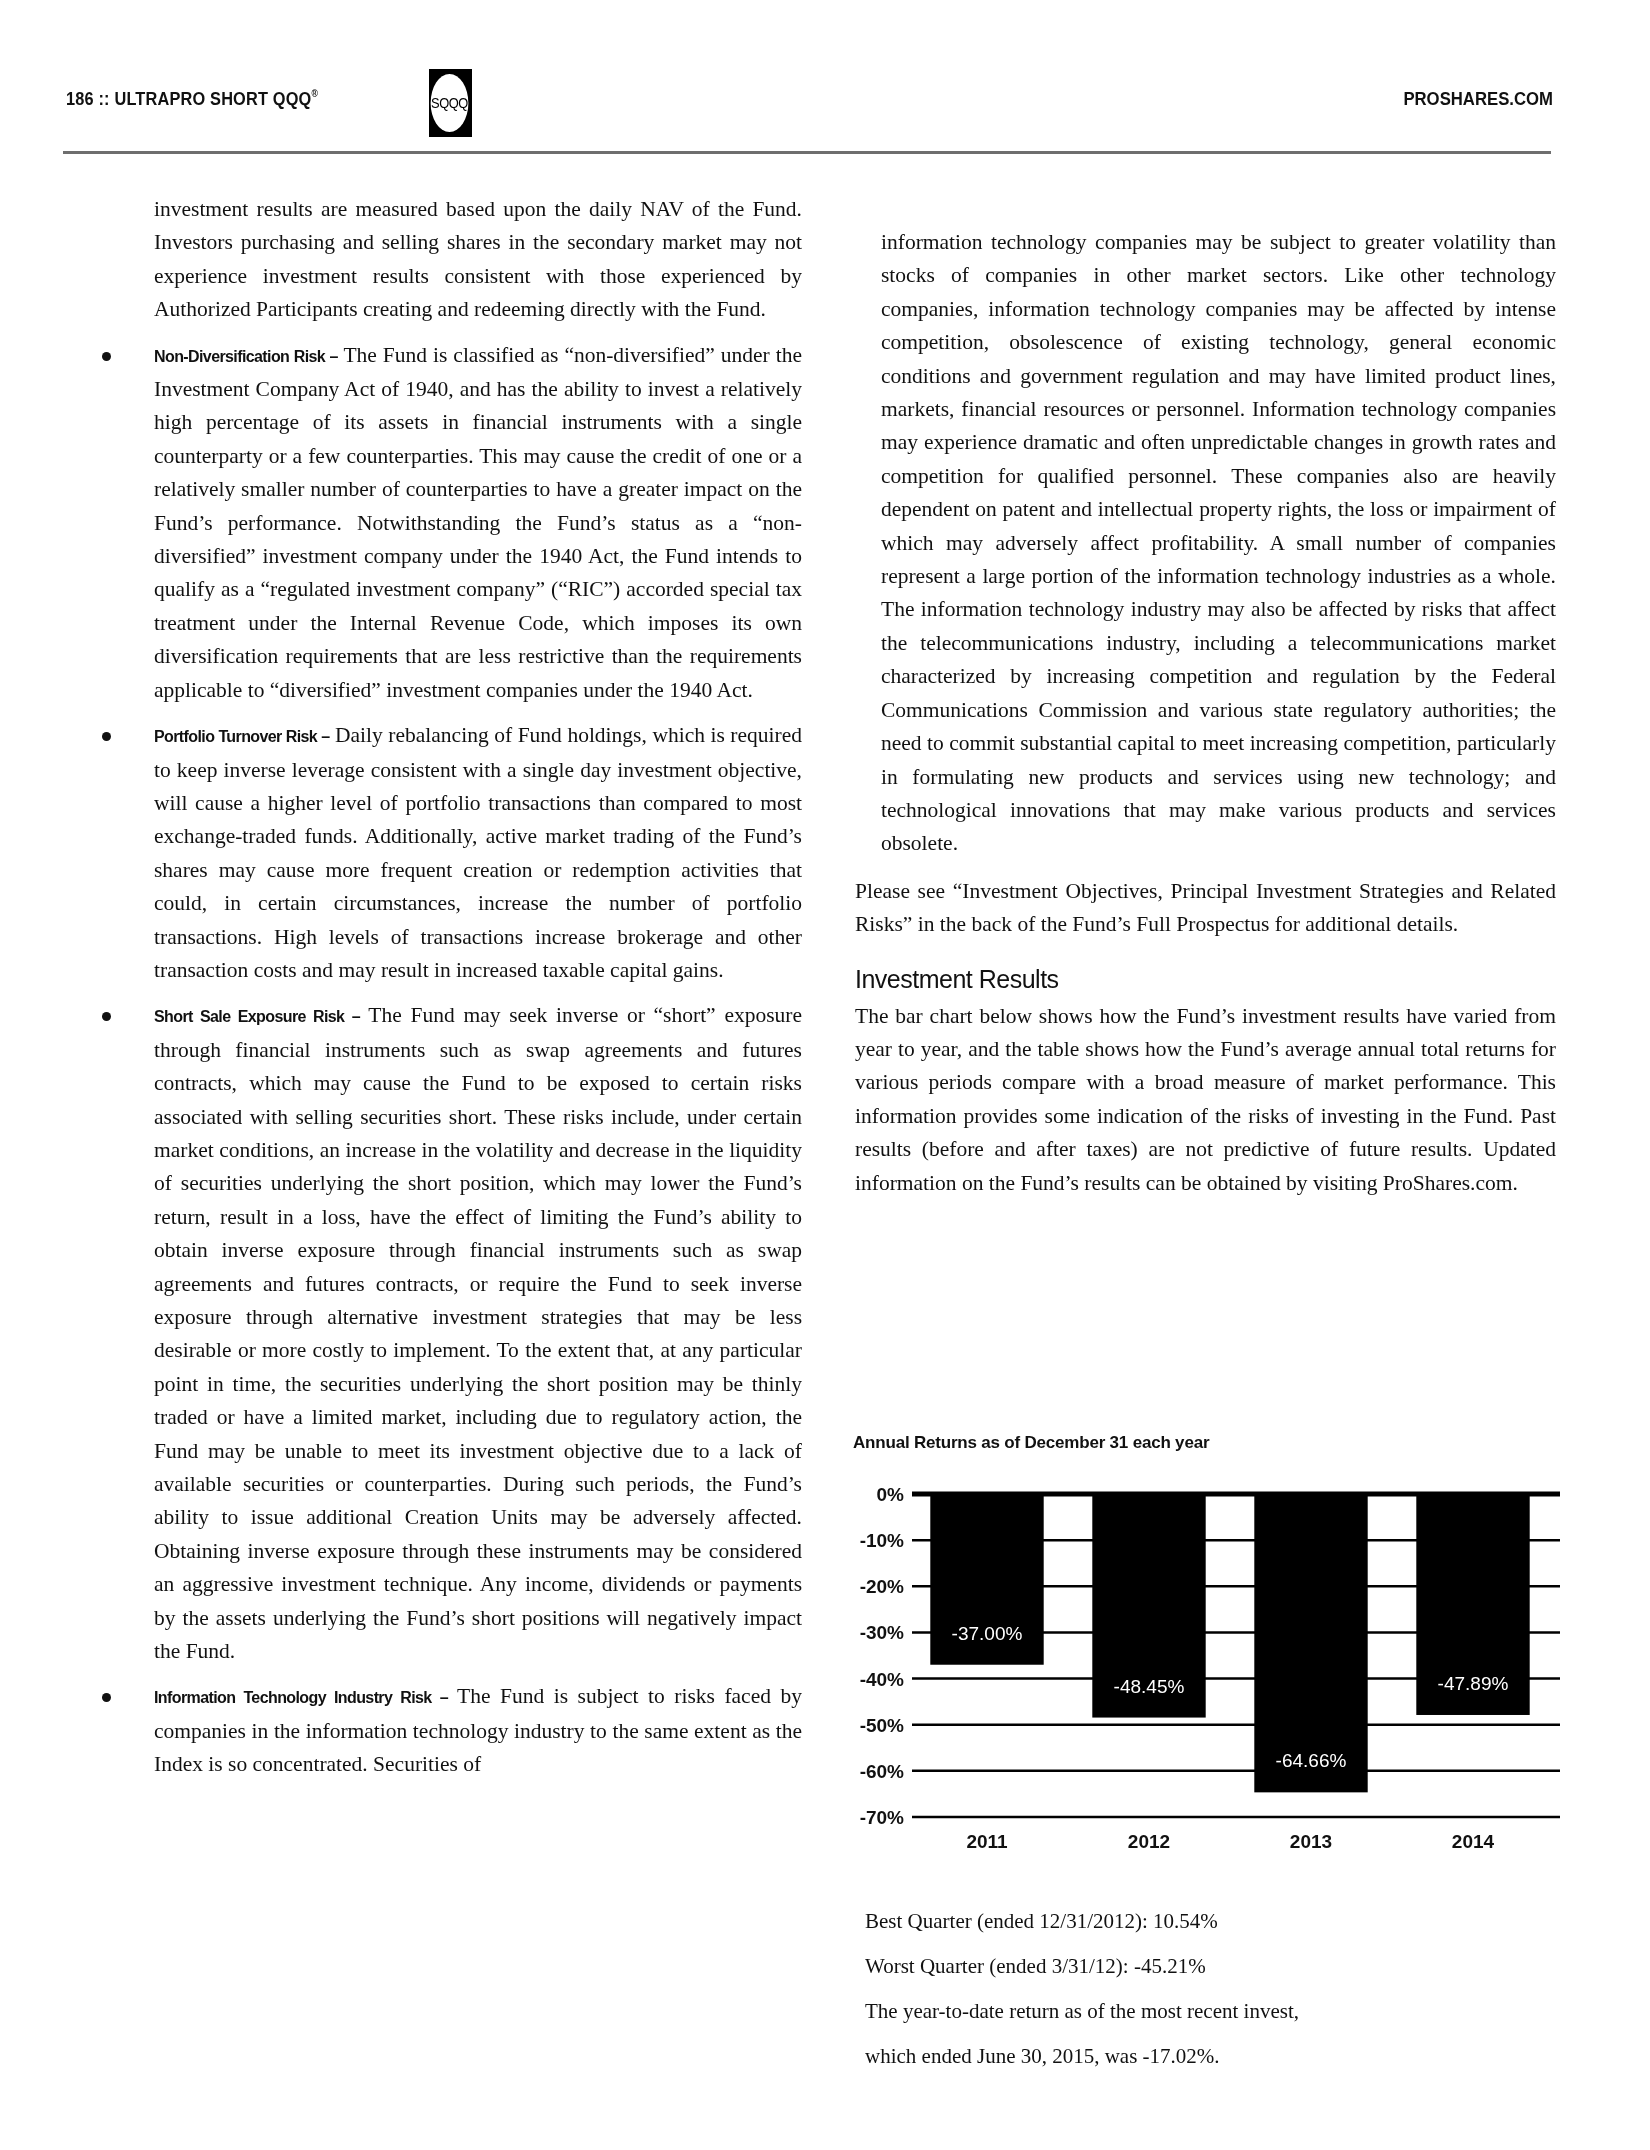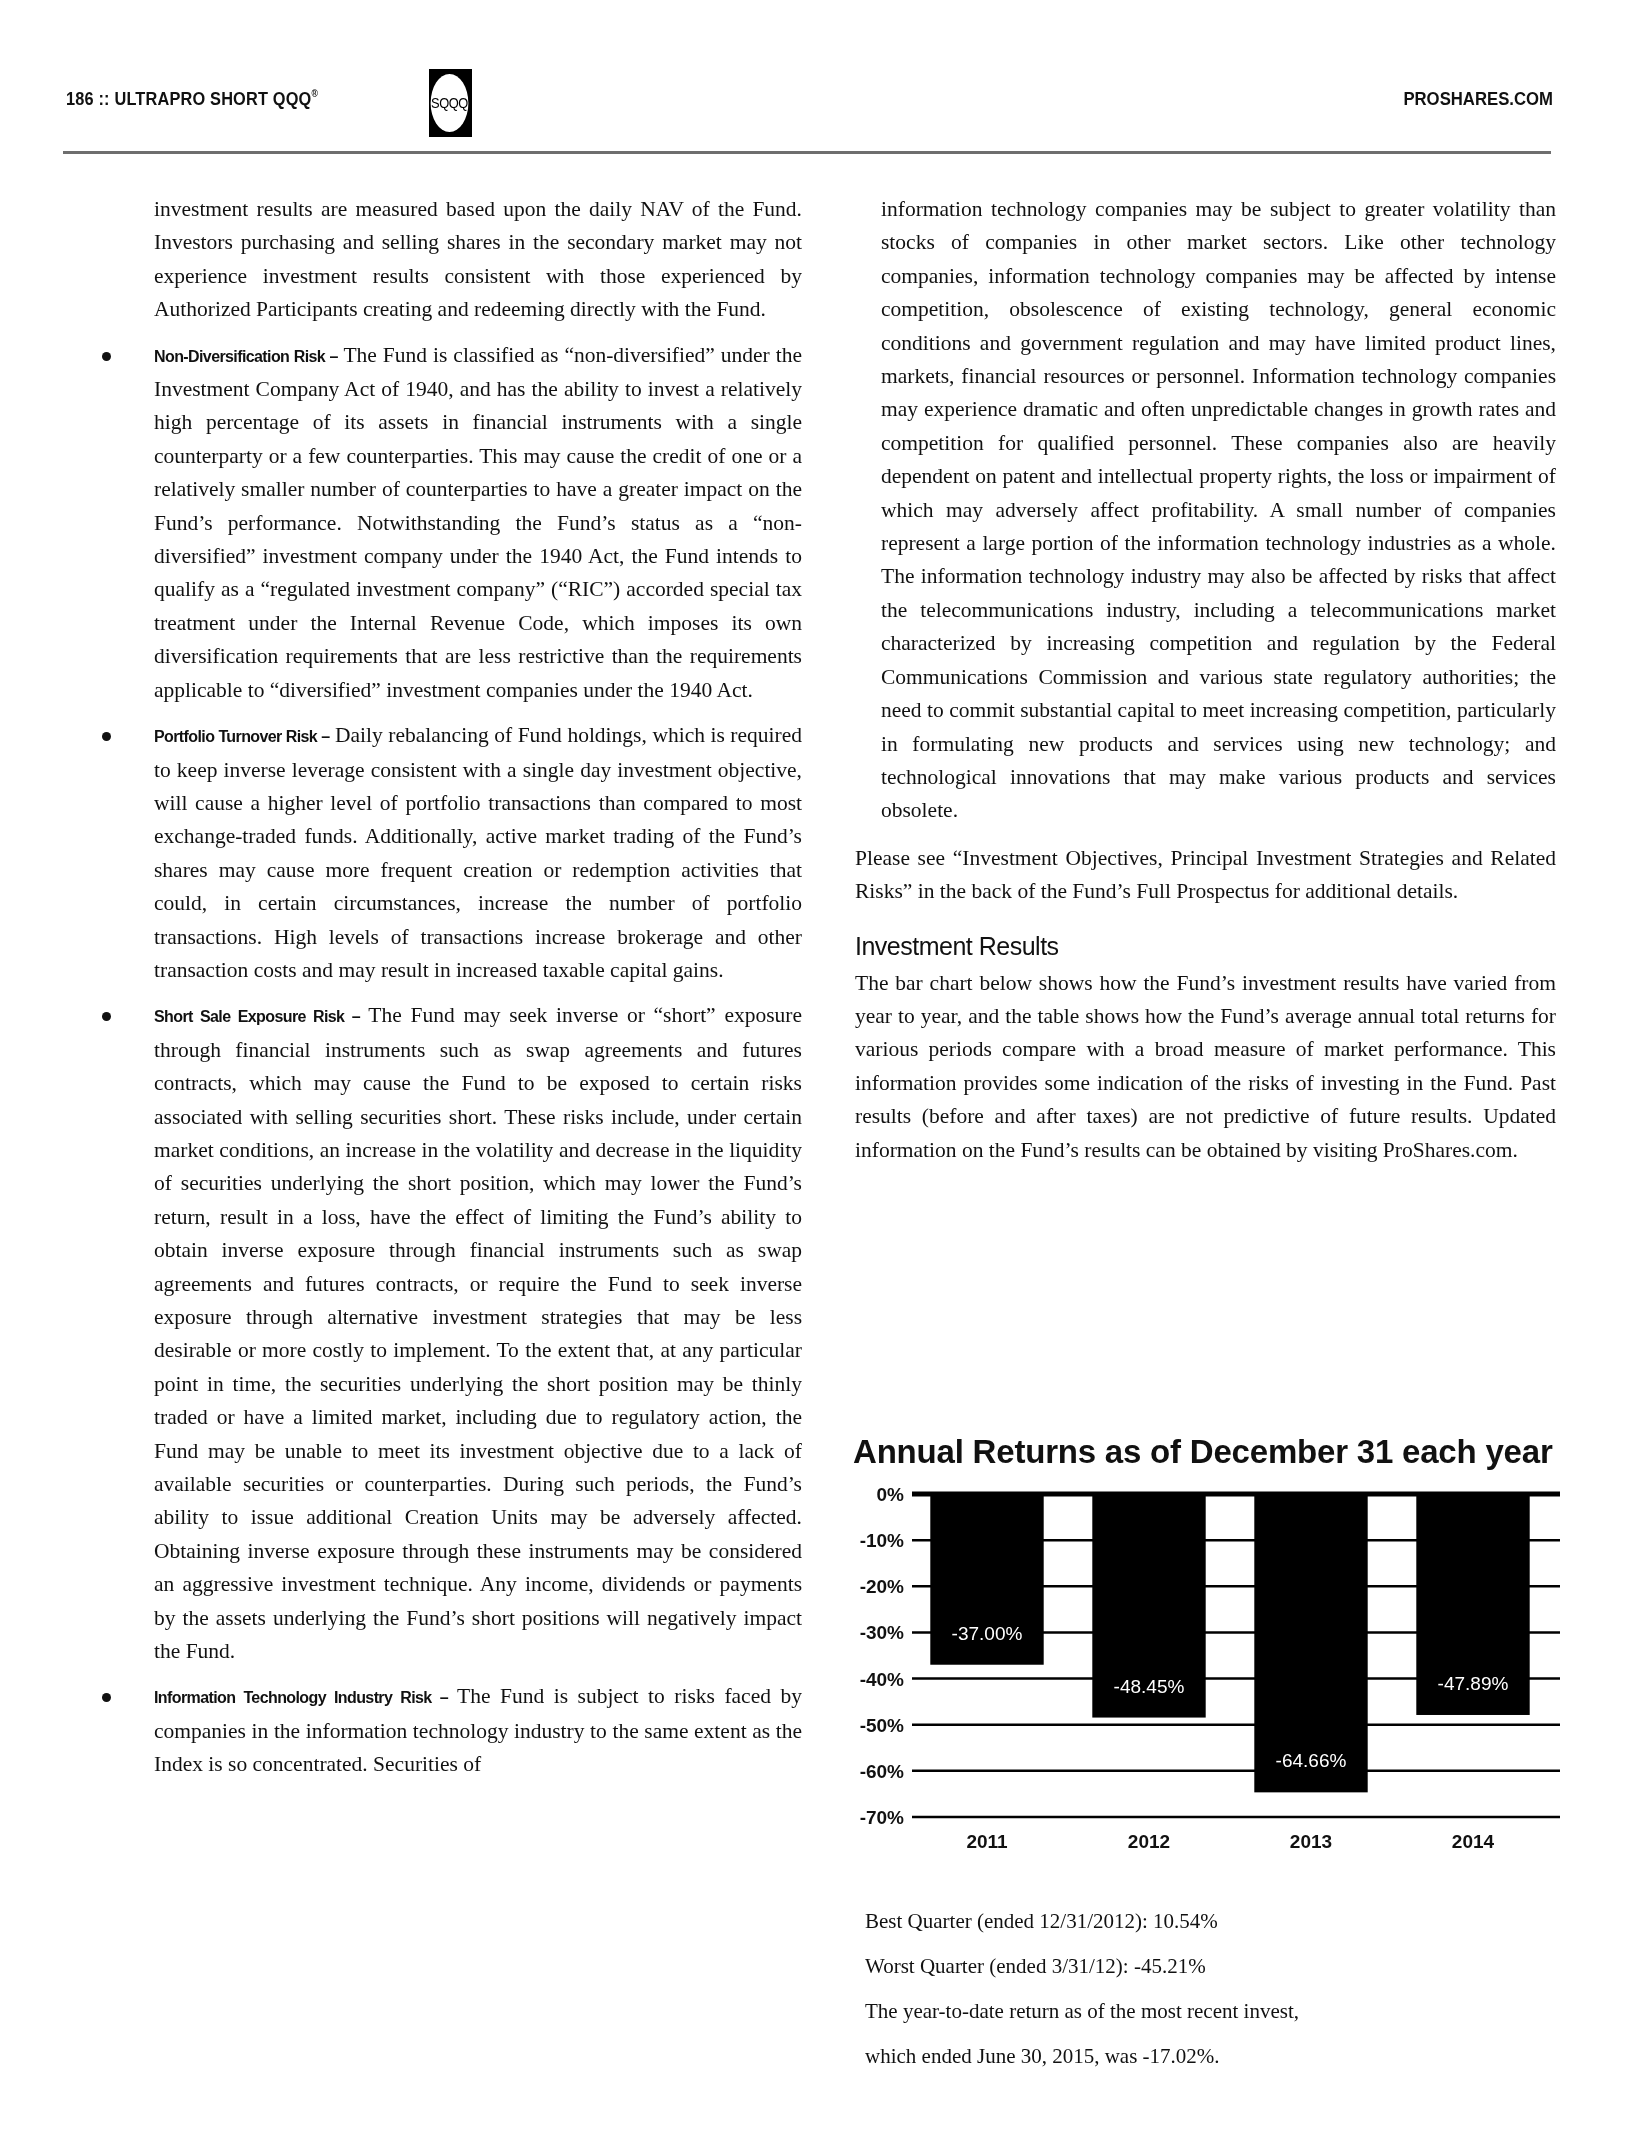--- a/index.html
+++ b/index.html
@@ -9,31 +9,31 @@
   .hdr-left { position: absolute; left: 66px; top: 88px; font-family: "Liberation Sans", sans-serif; font-weight: bold; font-size: 19px; letter-spacing: 0.2px; transform: scaleX(0.86); transform-origin: left center; white-space: nowrap; }
   .hdr-left sup { font-size: 10px; vertical-align: 8px; }
   .badge { position: absolute; left: 429px; top: 69px; width: 43px; height: 68px; background: #000; display: flex; align-items: center; justify-content: flex-start; }
   .badge .circle { width: 41px; height: 58px; border-radius: 50%; background: #fff; display: flex; align-items: center; justify-content: center; font-family: "Liberation Sans", sans-serif; font-size: 14px; color: #000; letter-spacing: -0.5px; transform: scaleX(0.92); }
   .hdr-right { position: absolute; right: 97px; top: 88px; font-family: "Liberation Sans", sans-serif; font-weight: bold; font-size: 19px; transform: scaleX(0.88); transform-origin: right center; white-space: nowrap; }
   .hdr-rule { position: absolute; left: 63px; top: 151px; width: 1488px; height: 3px; background: #6e6e6e; }
 
   
   .col { position: absolute; top: 193px; font-family: "Liberation Serif", "DejaVu Serif", serif; font-size: 21.5px; line-height: 33.4px; text-align: justify; }
   .col-left { left: 128px; width: 674px; }
-  .col-right { left: 855px; width: 701px; }
+  .col-right { left: 855px; width: 701px; margin-top: 33px; }
   .col p { margin: 0; }
   .indent { padding-left: 26px; }
   .bullet { position: relative; margin-top: 12px !important; }
   .bullet .dot { position: absolute; left: -26px; top: 13px; width: 9px; height: 9px; border-radius: 50%; background: #111; }
   .lead { font-family: "Liberation Sans", sans-serif; font-weight: bold; font-size: 16px; letter-spacing: -0.6px; margin-top: 40px; }
   .section-h { font-family: "Liberation Sans", sans-serif; font-weight: normal; font-size: 25px; letter-spacing: -0.5px; margin: 20px 0 4px 0 !important; line-height: 34px; }
   .para-gap { margin-top: 14px !important; }
 
   
-  .chart-title { position: absolute; left: 853px; top: 1433px; font-family: "Liberation Sans", sans-serif; font-weight: bold; font-size: 33px; letter-spacing: -0.2px; white-space: nowrap; }
+  .chart-title { position: absolute; left: 853px; top: 1433px; font-family: "Liberation Sans", sans-serif; font-weight: bold; font-size: 17px; letter-spacing: -0.2px; white-space: nowrap; }
   #chart { position: absolute; left: 840px; top: 1470px; }
   .tick-label { font-family: "Liberation Sans", sans-serif; font-weight: bold; font-size: 19px; fill: #111; }
   .bar-label { font-family: "Liberation Sans", sans-serif; font-size: 19px; fill: #ffffff; }
   .cat-label { font-family: "Liberation Sans", sans-serif; font-weight: bold; font-size: 19px; fill: #111; }
 
   .stats { position: absolute; left: 853px; top: 1893px; font-family: "Liberation Serif", serif; font-size: 21px; line-height: 33px; }
   .stats p { margin: 12px; }
 </style>
 </head>
 <body>

